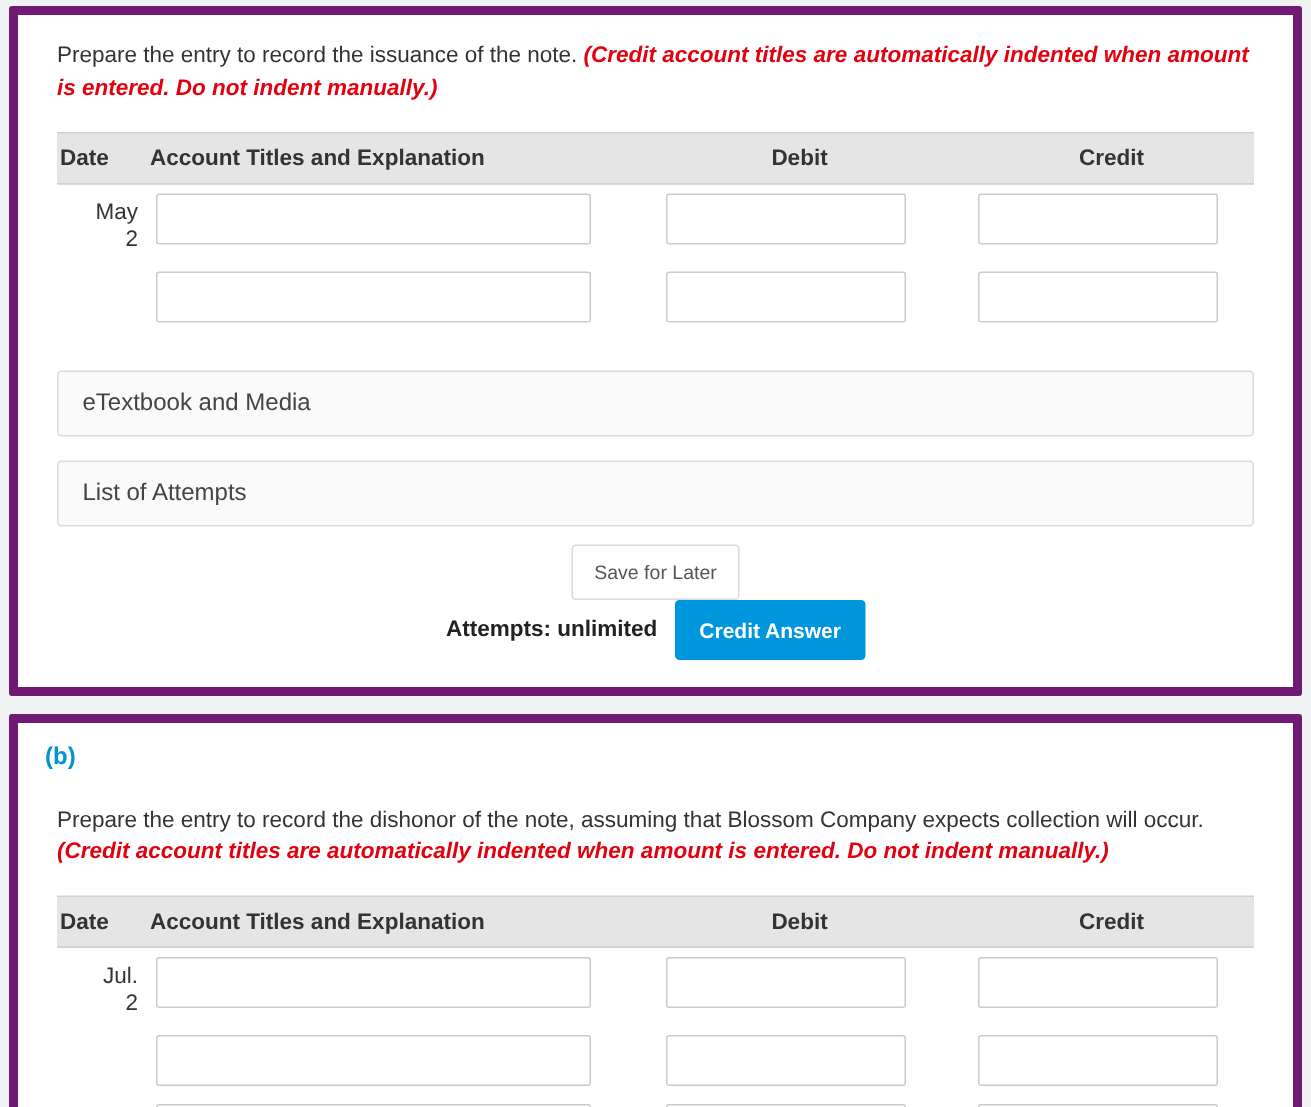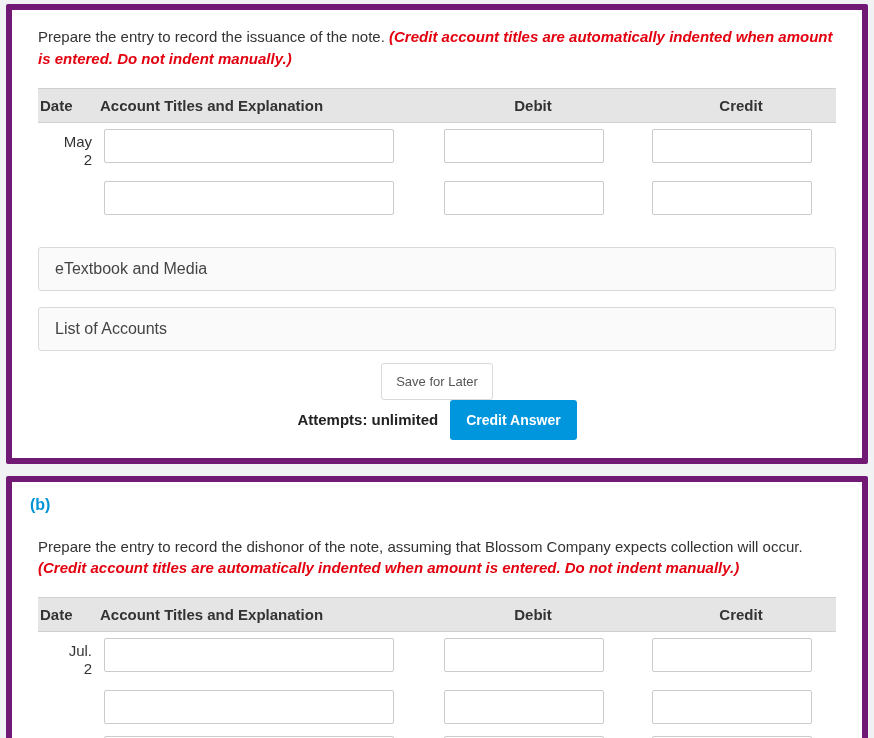--- a/index.html
+++ b/index.html
@@ -155,21 +155,21 @@
           <td><input class="cell amt" type="text" style=""></td>
         </tr>
       </tbody>
     </table>
 
     <div class="accordion">
       <div class="acc-item">
         <span>eTextbook and Media</span>
       </div>
       <div class="acc-item">
-        <span>List of Accounts</span>
+        <span>List of Attempts</span>
       </div>
     </div>
 
     <div class="footer-row">
       <button class="btn-plain">Save for Later</button>
       <div class="right-group">
         <span class="attempts">Attempts: unlimited</span>
         <button class="btn-primary">Credit Answer</button>
       </div>
     </div>

